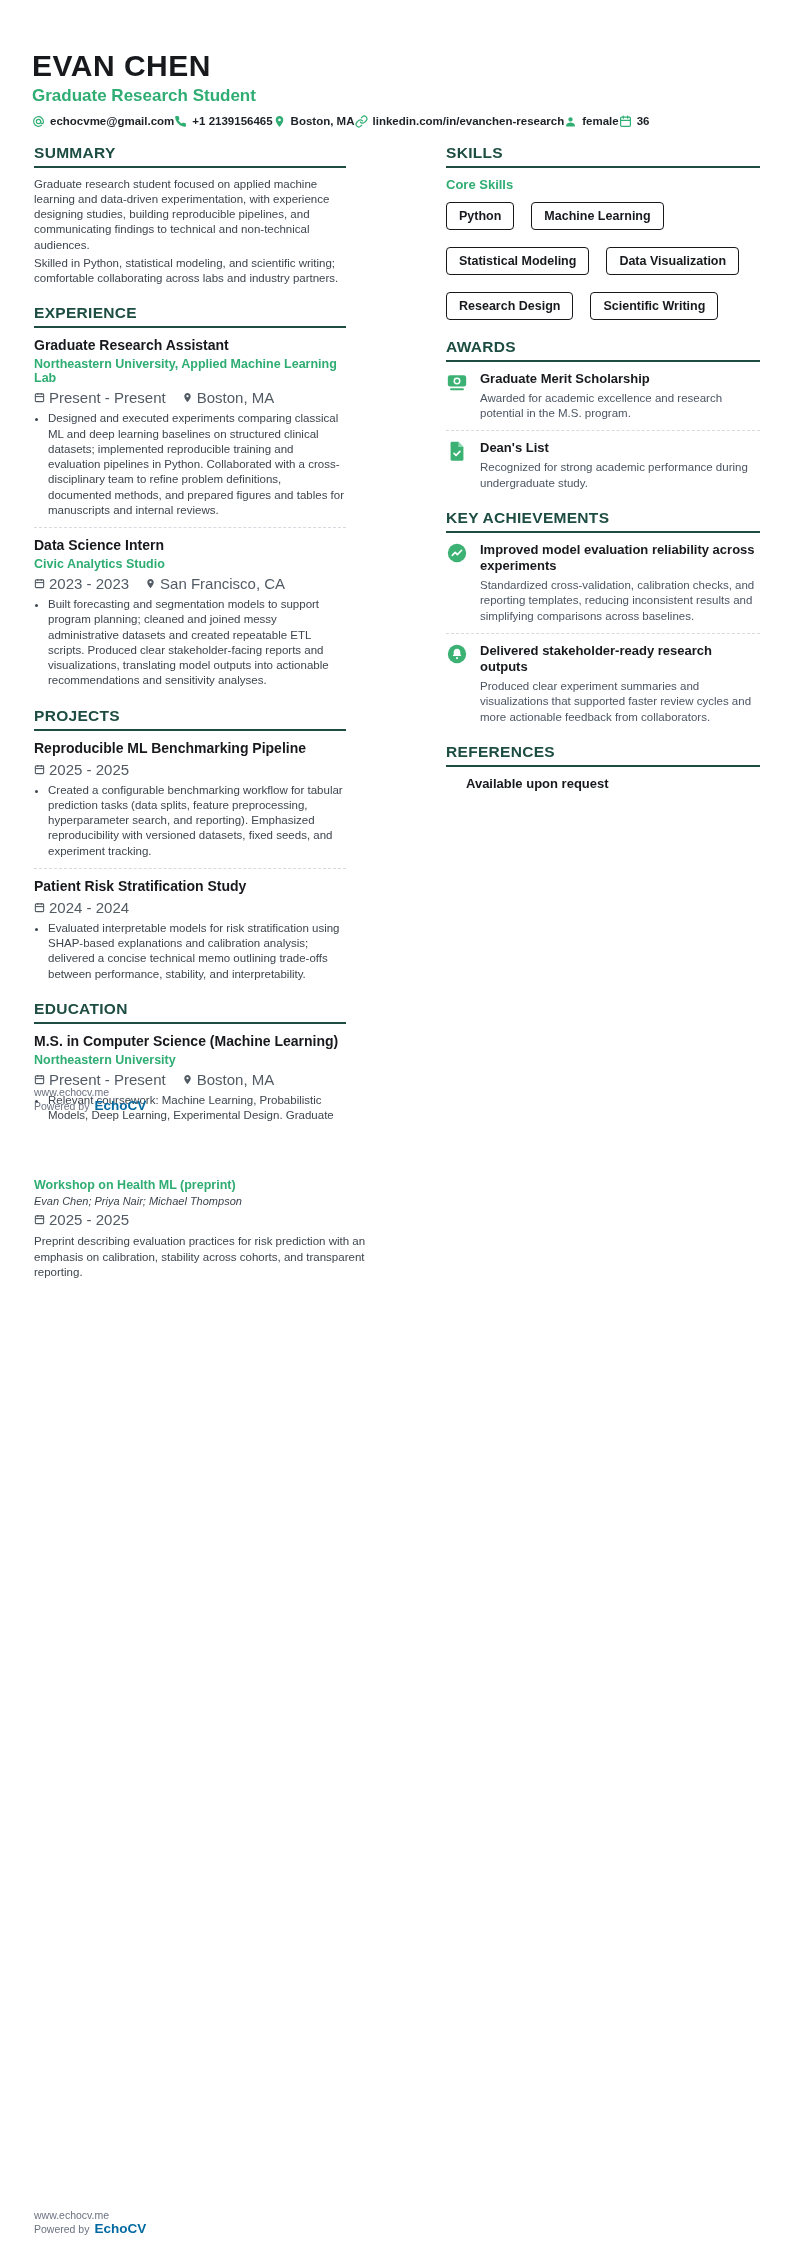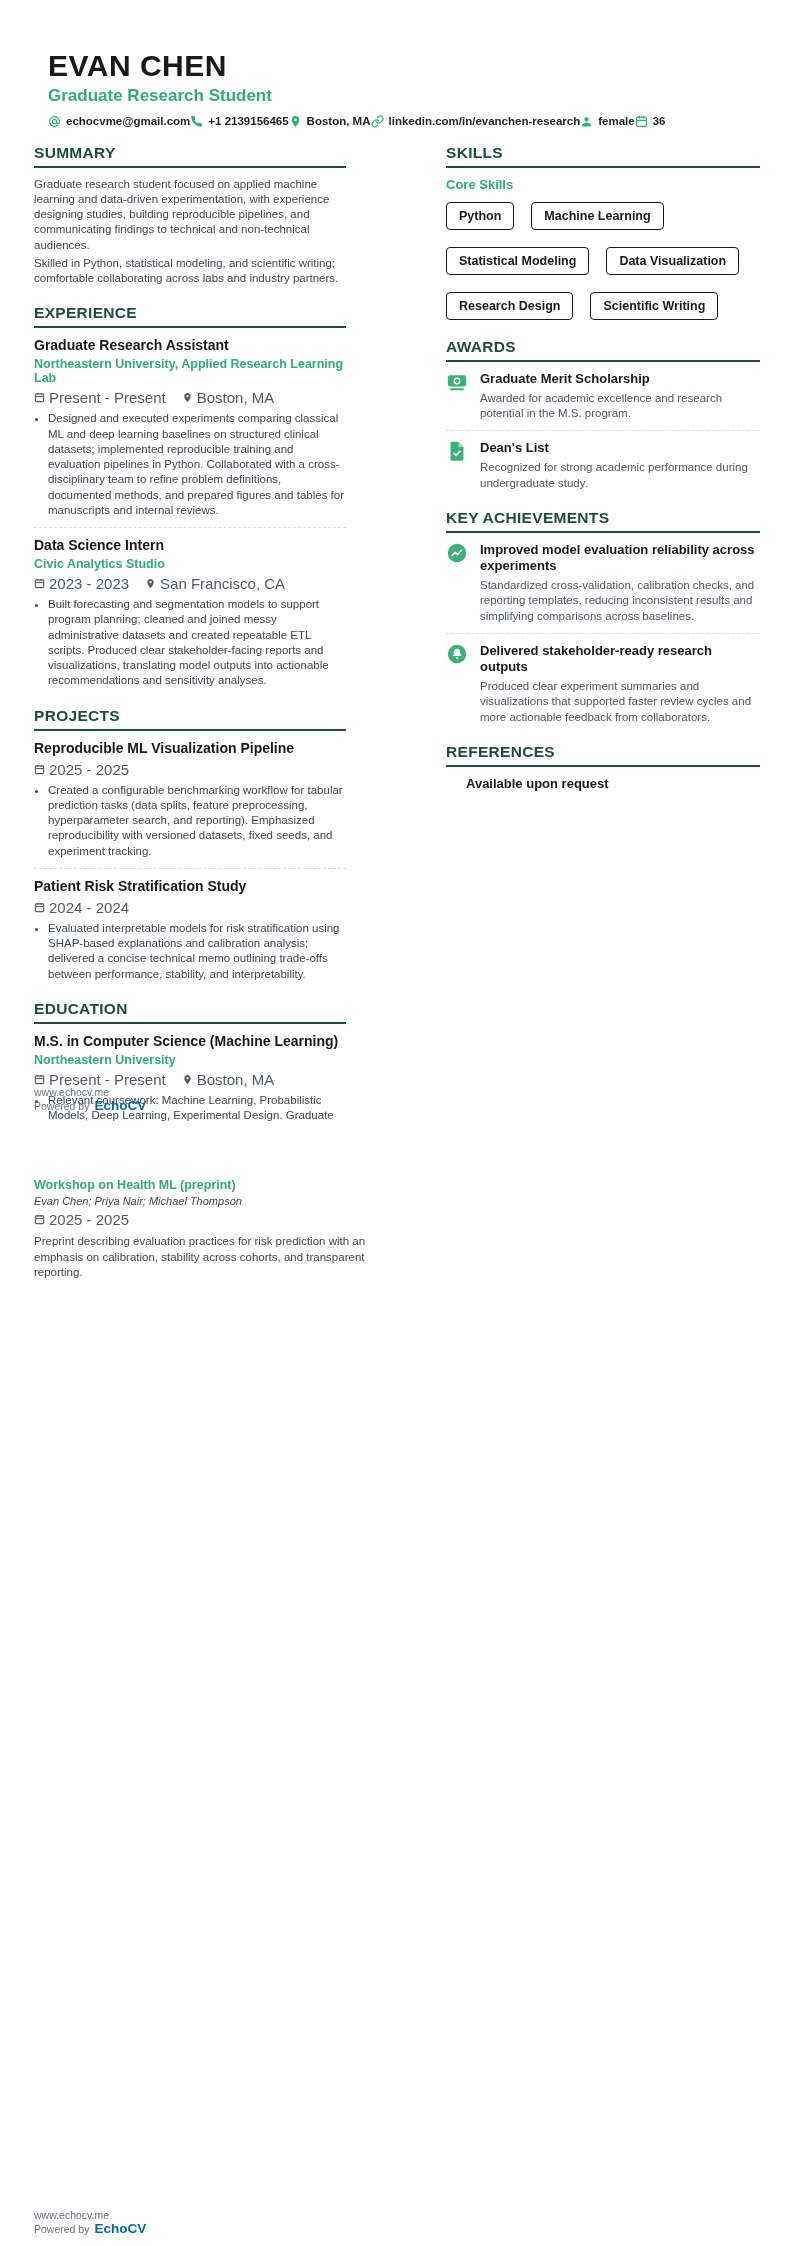--- a/index.html
+++ b/index.html
@@ -2,21 +2,21 @@
 <html><head>
 <meta charset="utf-8">
 <style>
   * { box-sizing: border-box; }
   html,body { margin:0; padding:0; background:#e9e9e9; }
   body { font-family:"Liberation Sans", sans-serif; color:#15181c; }
   .doc { width:794px; margin:0 auto; background:#fff; }
   .page { width:794px; height:1123px; position:relative; background:#fff; overflow:hidden; }
 
   
-  .header { padding:50px 34px 0 48px; }
+  .header { padding:50px 34px 0 32px; }
   .name { font-size:30px; font-weight:800; letter-spacing:.5px; color:#17191d; line-height:1.05; }
   .subtitle { font-size:17px; font-weight:700; color:#2fad73; margin-top:4px; }
   .contact-row { display:flex; align-items:center; flex-wrap:wrap; margin-top:9px; }
   .contact-item { display:flex; align-items:center; gap:5px; font-size:11.5px; font-weight:700; color:#1c2127; }
   .cicn { width:13px; height:13px; color:#2fad73; flex:0 0 auto; display:block; }
 
   
   .columns { display:flex; padding:0 34px; margin-top:16px; }
   .col-left { width:312px; flex:0 0 auto; margin-right:100px; }
   .col-right { flex:1; min-width:0; }
@@ -130,21 +130,21 @@
           <div class="section-heading">SUMMARY</div>
           <p class="summary-p">Graduate research student focused on applied machine learning and data-driven experimentation, with experience designing studies, building reproducible pipelines, and communicating findings to technical and non-technical audiences.</p>
           <p class="summary-p">Skilled in Python, statistical modeling, and scientific writing; comfortable collaborating across labs and industry partners.</p>
         </div>
 
         <div class="section">
           <div class="section-heading">EXPERIENCE</div>
 
           <div class="entry">
             <div class="entry-title">Graduate Research Assistant</div>
-            <div class="entry-org">Northeastern University, Applied Research Learning Lab</div>
+            <div class="entry-org">Northeastern University, Applied Machine Learning Lab</div>
             <div class="entry-meta">
               <span class="meta-item">
                 <svg class="micn" viewBox="0 0 24 24" fill="none" stroke="currentColor" stroke-width="2.4">
                     <rect x="3" y="4" width="18" height="17" rx="2"></rect>
                     <line x1="16" y1="2" x2="16" y2="6"></line>
                     <line x1="8" y1="2" x2="8" y2="6"></line>
                     <line x1="3" y1="10" x2="21" y2="10"></line>
                   </svg>
                 <span>Present - Present</span>
               </span>
@@ -185,21 +185,21 @@
             <ul class="bullets">
               <li>Built forecasting and segmentation models to support program planning; cleaned and joined messy administrative datasets and created repeatable ETL scripts. Produced clear stakeholder-facing reports and visualizations, translating model outputs into actionable recommendations and sensitivity analyses.</li>
             </ul>
           </div>
         </div>
 
         <div class="section">
           <div class="section-heading">PROJECTS</div>
 
           <div class="entry">
-            <div class="entry-title">Reproducible ML Visualization Pipeline</div>
+            <div class="entry-title">Reproducible ML Benchmarking Pipeline</div>
             <div class="entry-meta">
               <span class="meta-item">
                 <svg class="micn" viewBox="0 0 24 24" fill="none" stroke="currentColor" stroke-width="2.4">
                     <rect x="3" y="4" width="18" height="17" rx="2"></rect>
                     <line x1="16" y1="2" x2="16" y2="6"></line>
                     <line x1="8" y1="2" x2="8" y2="6"></line>
                     <line x1="3" y1="10" x2="21" y2="10"></line>
                   </svg>
                 <span>2025 - 2025</span>
               </span>

